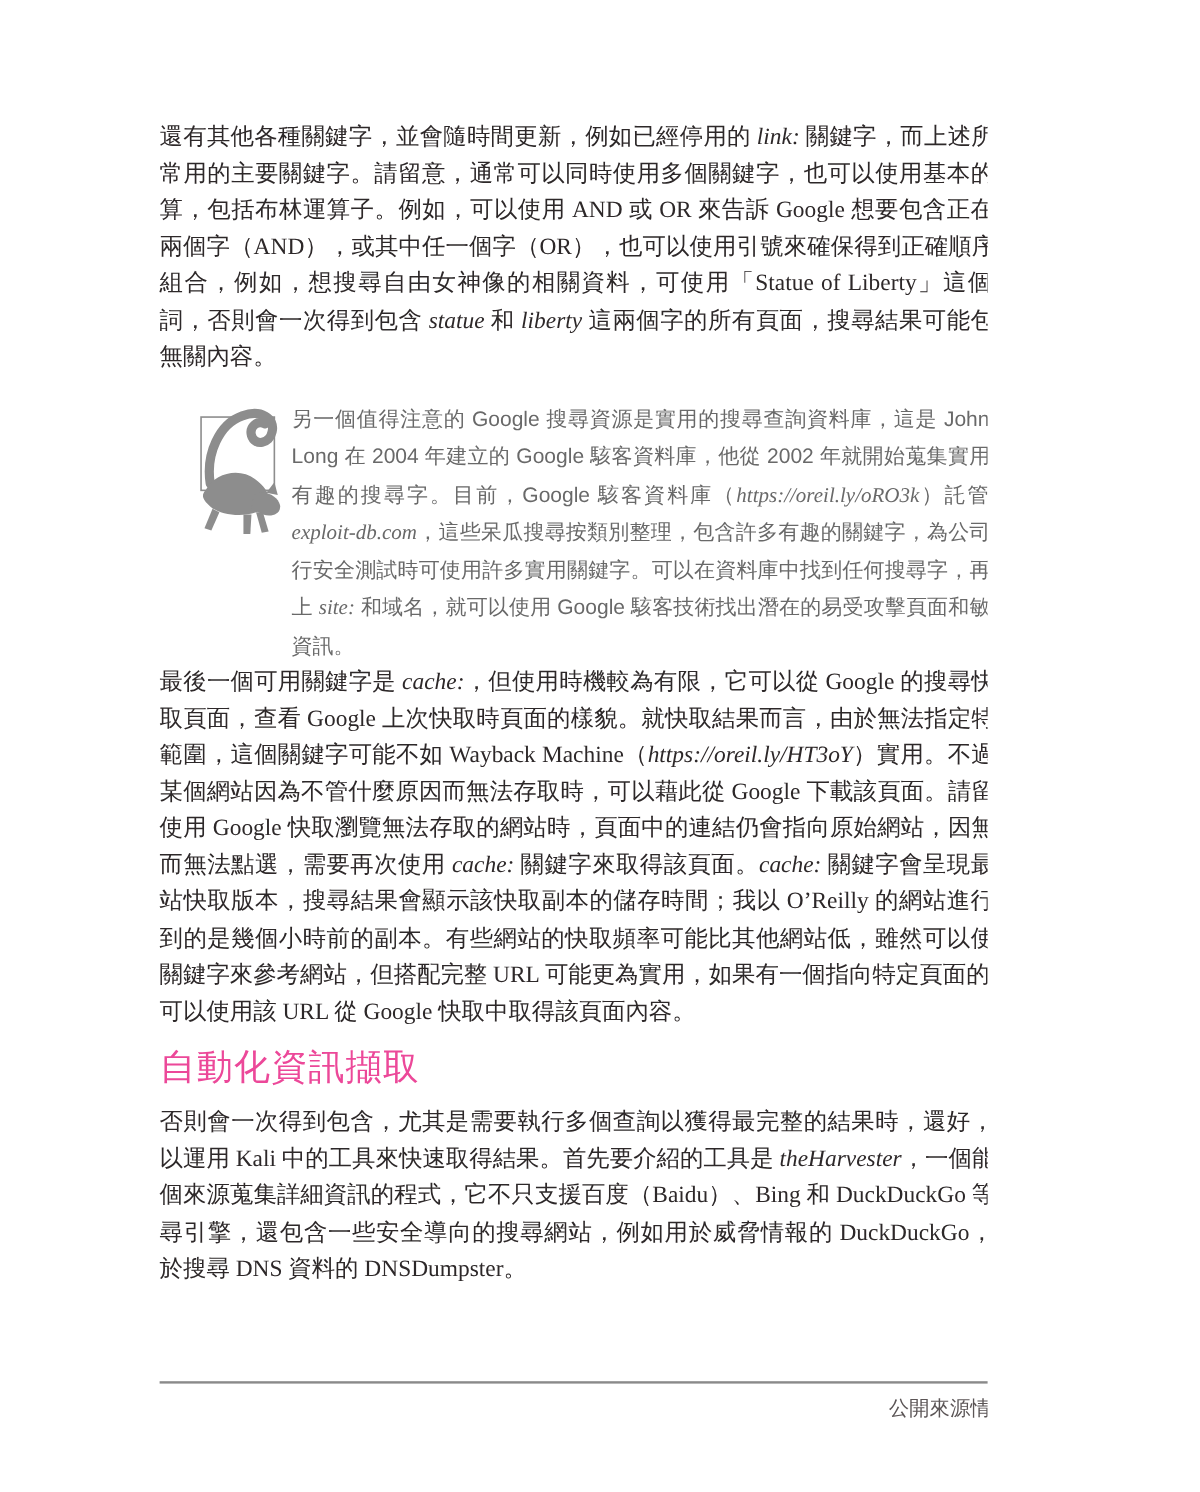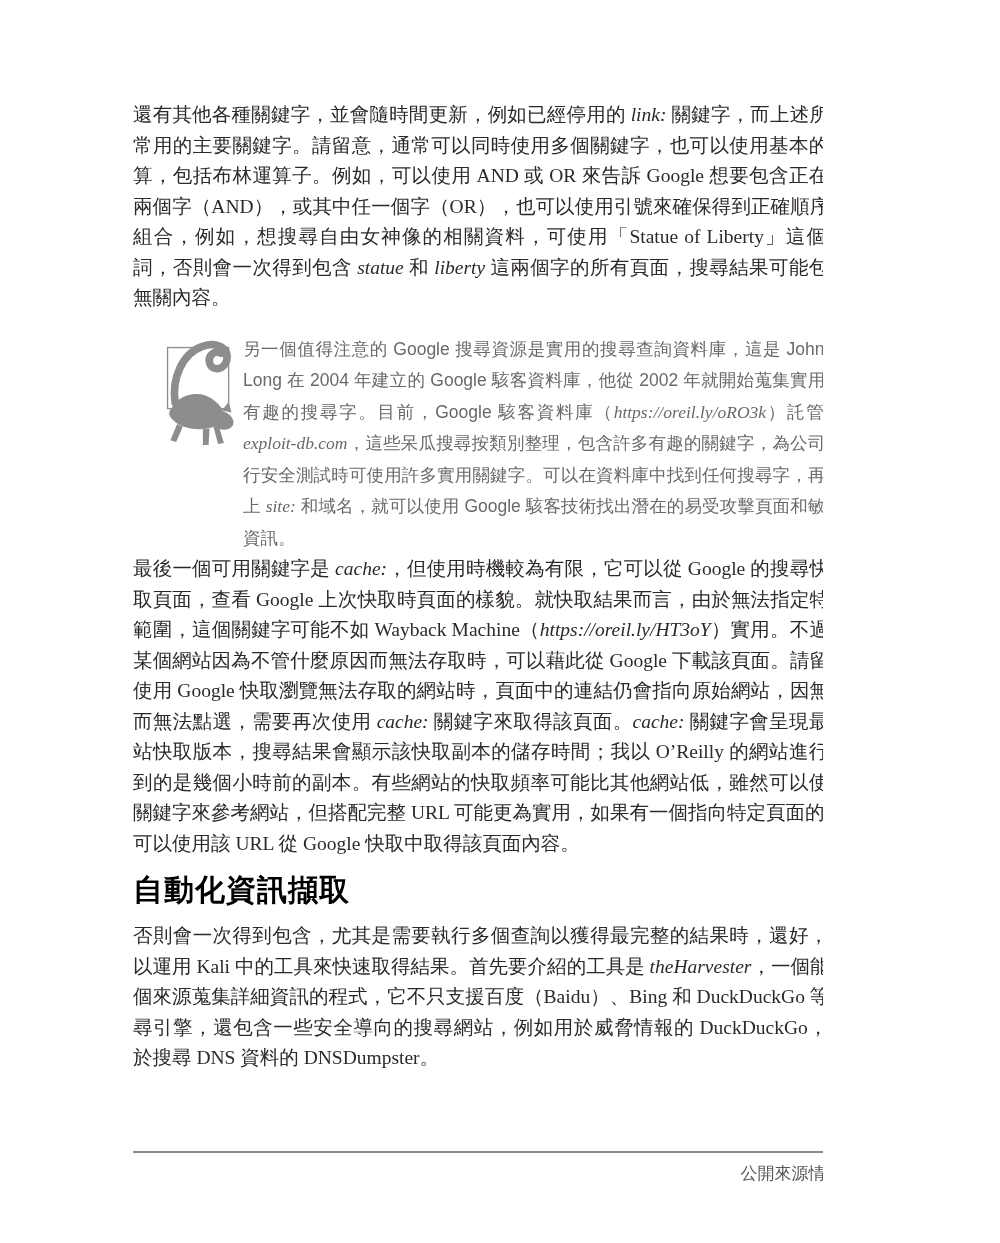--- a/index.html
+++ b/index.html
@@ -32,24 +32,24 @@
     color:#696969;
     text-align:justify;
     text-justify:inter-ideograph;
     margin-top:2px;
   }
   .note-body .it{font-family:"Liberation Serif",serif;font-style:italic;}
   .para.cache{margin-top:0;}
   .heading{
     margin:12px 0 12px 0;
     font-family:"Liberation Sans",sans-serif;
-    font-weight:bold;
+    font-weight:normal;
     font-size:30px;
     line-height:38px;
-    color:#000000;
+    color:#ec4899;
     letter-spacing:1px;
   }
   
   .footer{position:absolute;left:133px;width:755px;top:1151px;}
   .footer-rule{border-top:2px solid #8a8a8a;height:0;}
   .footer-text{
     text-align:right;
     margin-top:9px;
     font-family:"Liberation Sans",sans-serif;
     font-size:17px;

